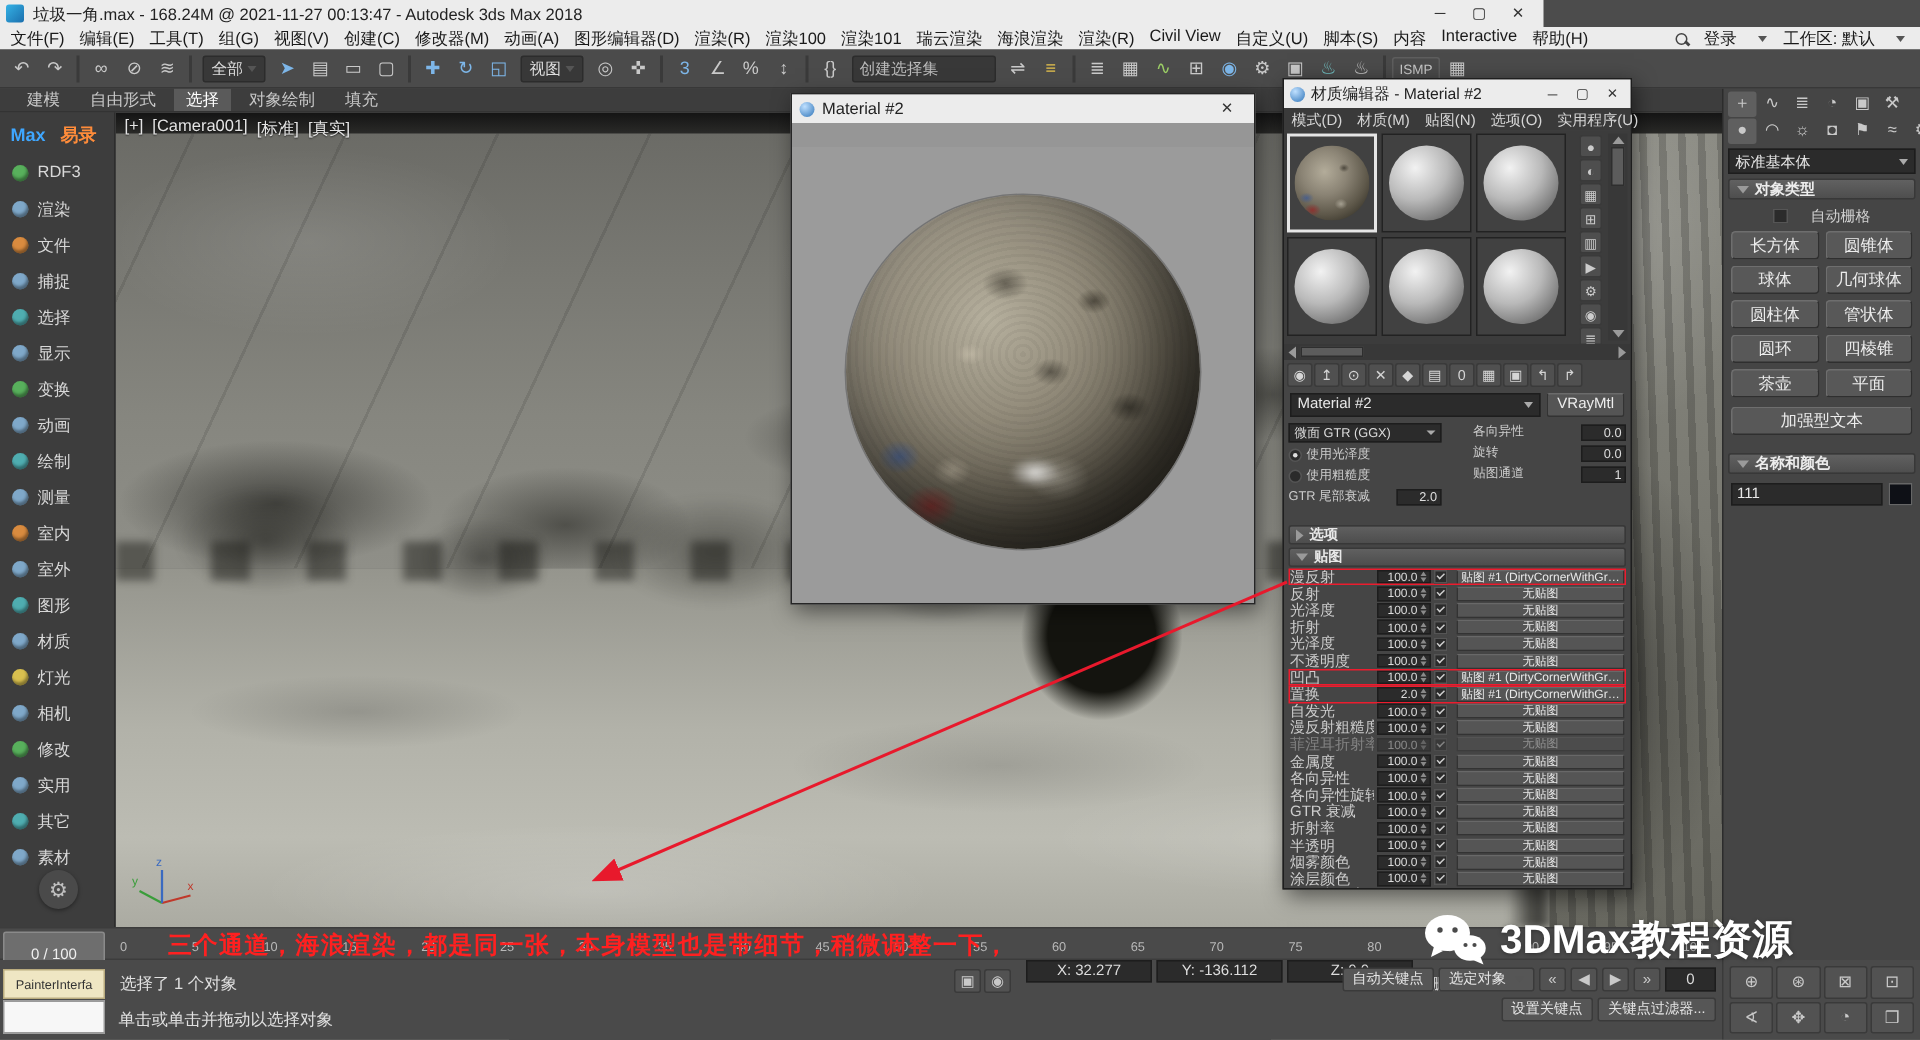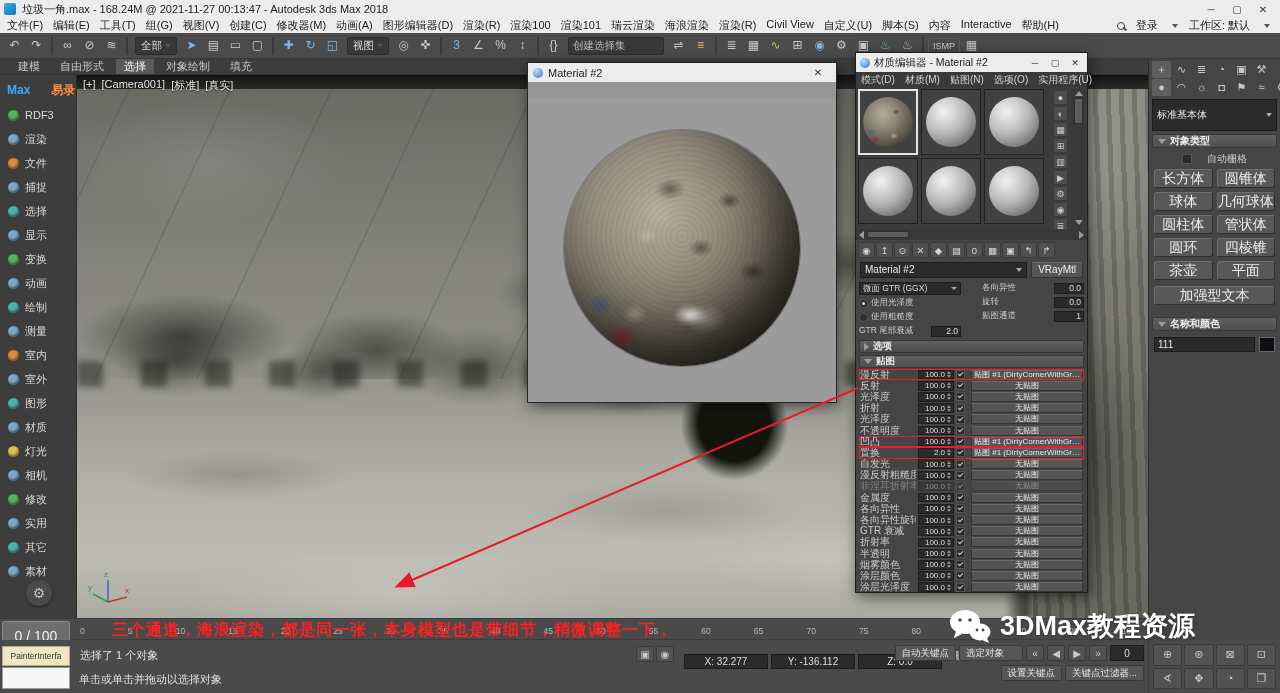--- a/index.html
+++ b/index.html
@@ -1,20 +1,20 @@
 <!DOCTYPE html>
 <html><head>
 <meta charset="utf-8">
 <style>
 *{margin:0;padding:0;box-sizing:border-box}
 html,body{width:1280px;height:693px}
 body{position:relative;overflow:hidden;background:#4c4c4c;font-family:"Liberation Sans","DejaVu Sans",sans-serif;cursor:default}
 .rpt{display:contents}
 
-.titlebar{position:absolute;left:0;top:0;width:1280px;height:18px;background:#ececec;display:flex;align-items:center;padding:0 4px;font-size:11px;color:#222;z-index:3}
+.titlebar{position:absolute;left:0;top:0;width:1029px;height:18px;background:#ececec;display:flex;align-items:center;padding:0 4px;font-size:11px;color:#222;z-index:3}
 .appicon{width:12px;height:12px;border-radius:2px;background:linear-gradient(135deg,#35b2e5,#1b6fae);margin-right:6px;flex:0 0 auto}
 .spacer{flex:1}
 .wctrl{width:26px;text-align:center;font-size:10px;color:#333}
 
 .menubar{position:absolute;left:0;top:18px;width:1280px;height:15px;background:#ececec;display:flex;align-items:center;font-size:11px;color:#1a1a1a;padding:0 2px;z-index:3}
 .menus{display:flex;height:100%}
 .menu-item{padding:0 5px;white-space:nowrap}
 .mb-right{margin-left:auto;display:flex;align-items:center;gap:6px;padding-right:8px}
 .searchglyph{width:8px;height:8px;border:1.5px solid #444;border-radius:50%;position:relative;display:inline-block}
 .searchglyph::after{content:"";position:absolute;width:4px;height:1.5px;background:#444;transform:rotate(45deg);right:-3px;bottom:-1px}
@@ -27,21 +27,21 @@
 .tbi.chip{width:auto;padding:0 4px;font-size:9px;height:16px;line-height:14px;border:1px solid #5e5e5e}
 .tb-select{height:18px;background:#383838;border:1px solid #2c2c2c;color:#ddd;font-size:10.5px;display:flex;align-items:center;padding:0 5px;margin:0 3px;border-radius:2px;flex:0 0 auto}
 input{font-family:inherit;outline:none}
 .tb-input{height:18px;width:96px;background:#383838;border:1px solid #2c2c2c;color:#bbb;font-size:10.5px;padding:0 4px;margin:0 3px;border-radius:2px}
 
 .ribbon{position:absolute;left:0;top:59px;width:1148px;height:16px;background:#3d3d3d;display:flex;align-items:center;padding-left:10px;gap:4px;border-bottom:1px solid #333;z-index:2}
 .ribbon-tab{font-size:11px;color:#c7c7c7;padding:0 8px;height:100%;display:flex;align-items:center}
 .ribbon-tab.active{background:#5a5a5a;color:#fff}
 
 .sidebar{position:absolute;left:0;top:75px;width:77px;height:543px;background:#3d3d3d;border-right:1px solid #2d2d2d;padding-top:2px;z-index:2}
-.sb-logo{height:26px;display:flex;align-items:center;padding-left:7px;gap:21px;font-weight:bold;font-size:12px}
+.sb-logo{height:26px;display:flex;align-items:center;padding-left:7px;gap:10px;font-weight:bold;font-size:12px}
 .sb-logo .la{color:#3fa7ff}.sb-logo .lb{color:#ff8c3a}
 .sb-item{height:24px;display:flex;align-items:center;gap:6px;padding-left:8px}
 .sbdot{width:11px;height:11px;border-radius:50%;background:#7fa8c9;box-shadow:inset -1px -2px 2px rgba(0,0,0,.4);flex:0 0 auto}
 .sb-item.c-green .sbdot{background:#58b05c}
 .sb-item.c-orange .sbdot{background:#d98b3f}
 .sb-item.c-teal .sbdot{background:#4fadb0}
 .sb-item.c-yellow .sbdot{background:#d9c04f}
 .sb-label{font-size:11px;color:#d8d8d8;white-space:nowrap}
 .sb-gear{position:absolute;left:26px;bottom:12px;width:26px;height:26px;border-radius:50%;background:#4a4a4a;color:#c0c0c0;font-size:14px;text-align:center;line-height:26px;box-shadow:0 1px 3px rgba(0,0,0,.4)}
 
@@ -130,21 +130,21 @@
 .me-vscroll .tri-down{margin-top:auto}
 .me-hscroll{height:11px;background:#383838;display:flex;align-items:center;gap:3px;padding:0 3px;flex:0 0 auto}
 .hthumb{width:42px;height:7px;background:#5c5c5c;border:1px solid #2e2e2e}
 .me-tools{height:19px;display:flex;align-items:center;gap:1px;padding:0 2px;flex:0 0 auto}
 .me-tools .tbi{width:17px;height:16px;line-height:16px;font-size:9.5px;background:#505050;border:1px solid #3a3a3a;color:#d5d5d5}
 .me-name{height:21px;display:flex;align-items:center;gap:4px;padding:0 4px;flex:0 0 auto}
 .me-dd{flex:1;height:16px;background:#2b2b2b;border:1px solid #1d1d1d;color:#e8e8e8;font-size:10px;display:flex;align-items:center;padding:0 4px}
 .me-dd .caret{margin-left:auto;border-top-color:#aaa}
 .me-type{height:16px;padding:0 6px;background:#555;border:1px solid #333;border-top-color:#6b6b6b;color:#eee;font-size:10px;line-height:14px;border-radius:2px}
 .me-params{flex:1;padding:2px 3px;display:flex;flex-direction:column;overflow:hidden}
-.brdf{display:flex;gap:21px;margin-bottom:2px}
+.brdf{display:flex;gap:21px;margin-bottom:12px}
 .brdf-col{display:flex;flex-direction:column;gap:2px;flex:1}
 .brow{display:flex;align-items:center;gap:3px;height:12px}
 .brdf-dd{height:13px;background:#2b2b2b;border:1px solid #1d1d1d;color:#ddd;display:flex;align-items:center;padding:0 3px;font-size:8.5px;width:100%}
 .brdf-dd .caret{margin-left:auto;border-top-color:#aaa;border-top-width:3px}
 .radio{width:9px;height:9px;border-radius:50%;background:#2b2b2b;border:1px solid #555;position:relative;flex:0 0 auto}
 .radio.on::after{content:"";position:absolute;left:2px;top:2px;width:3px;height:3px;border-radius:50%;background:#ddd}
 .blabel{font-size:8.5px;color:#ccc;white-space:nowrap}
 .bval{width:30px;height:11px;background:#2b2b2b;border:1px solid #1d1d1d;color:#ddd;font-size:8.5px;display:flex;align-items:center;justify-content:flex-end;padding-right:2px;margin-left:auto}
 .rollout{height:13px;background:linear-gradient(#606060,#4d4d4d);border:1px solid #383838;border-radius:2px;display:flex;align-items:center;font-size:9.5px;font-weight:bold;color:#e8e8e8;padding:0 4px;gap:4px;margin:1px 0;flex:0 0 auto}
 .maps-list{flex:1;display:grid;grid-auto-rows:11.2px;align-content:start}
@@ -158,44 +158,44 @@
 .spin::before{content:"";border-left:2.5px solid transparent;border-right:2.5px solid transparent;border-bottom:3px solid #8a8a8a}
 .spin::after{content:"";border-left:2.5px solid transparent;border-right:2.5px solid transparent;border-top:3px solid #8a8a8a}
 .map-row .chk{width:9px;height:9px}
 .map-row .chk.on::after{left:1px;top:1px;width:4px;height:2px;border-width:1.5px;border-color:#cfcfcf}
 .map-btn{height:10px;background:#555;border:1px solid #333;border-top-color:#686868;color:#e8e8e8;font-size:8px;line-height:8px;text-align:center;white-space:nowrap;overflow:hidden;text-overflow:ellipsis;border-radius:1px;padding:0 2px}
 
 .cp{position:absolute;left:1148px;top:59px;width:132px;height:581px;background:#454545;border-left:1px solid #2c2c2c;padding:2px 3px;z-index:2}
 .cp-row{display:flex;gap:1px;margin-bottom:1px}
 .cp-row .tbi{width:19px;height:17px;line-height:17px;font-size:11px}
 .cp-row .tbi.active{background:#5f5f5f}
-.cp-dd{height:17px;background:#2b2b2b;border:1px solid #1d1d1d;color:#e8e8e8;font-size:10px;display:flex;align-items:center;padding:15px 4px;margin:3px 0}
+.cp-dd{height:17px;background:#2b2b2b;border:1px solid #1d1d1d;color:#e8e8e8;font-size:10px;display:flex;align-items:center;padding:0 4px;margin:3px 0}
 .cp-dd .caret{margin-left:auto;border-top-color:#aaa}
 .cp-roll{height:14px;background:linear-gradient(#616161,#4e4e4e);border:1px solid #383838;border-radius:2px;display:flex;align-items:center;gap:4px;padding:0 5px;font-size:10px;font-weight:bold;color:#ececec;margin:3px 0}
 .cp-autogrid{display:flex;align-items:center;gap:15px;justify-content:center;height:16px;font-size:10px;color:#cfcfcf}
 .cp-grid{display:grid;grid-template-columns:1fr 1fr;gap:4px;padding:2px}
-.cp-btn{height:19px;background:#585858;border:1px solid #2f2f2f;border-top-color:#6e6e6e;border-left-color:#6e6e6e;border-radius:3px;color:#ececec;font-size:14px;display:flex;align-items:center;justify-content:center;white-space:nowrap;overflow:hidden}
+.cp-btn{height:19px;background:#585858;border:1px solid #2f2f2f;border-top-color:#6e6e6e;border-left-color:#6e6e6e;border-radius:3px;color:#ececec;font-size:11px;display:flex;align-items:center;justify-content:center;white-space:nowrap;overflow:hidden}
 .cp-wide{margin:4px 2px 12px}
 .cp-name{display:flex;gap:4px;padding:3px 2px;align-items:center}
 .cp-input{flex:1;min-width:0;height:15px;background:#2b2b2b;border:1px solid #1d1d1d;color:#e8e8e8;font-size:10px;padding:0 3px}
 .cp-swatch{width:16px;height:15px;background:#0e1016;border:1px solid #666;flex:0 0 auto}
 
 .timeline{position:absolute;left:0;top:618px;width:1148px;height:22px;background:#4a4a4a;border-top:1px solid #3c3c3c;border-bottom:1px solid #3c3c3c;z-index:2}
 .tl-ruler{position:absolute;left:74px;right:6px;top:0;bottom:0;display:flex;justify-content:space-between;align-items:flex-end;padding:0 6px 3px}
 .tick{font-size:8.5px;color:#b8b8b8}
-.tl-handle{position:absolute;left:2px;top:2px;width:68px;height:30px;background:#6e6e6e;border:1px solid #8a8a8a;border-radius:2px;color:#f0f0f0;font-size:14px;display:flex;align-items:center;justify-content:center}
+.tl-handle{position:absolute;left:2px;top:2px;width:68px;height:30px;background:#6e6e6e;border:1px solid #8a8a8a;border-radius:2px;color:#f0f0f0;font-size:10px;display:flex;align-items:center;justify-content:center}
 
 .statusbar{position:absolute;left:0;top:640px;width:1280px;height:53px;background:#4a4a4a;z-index:2}
 .listener-tab{position:absolute;left:2px;top:6px;width:68px;height:20px;background:#efe6c3;border:1px solid #b9ab7e;color:#333;font-size:8.5px;display:flex;align-items:center;justify-content:center;white-space:nowrap;overflow:hidden}
 .listener-box{position:absolute;left:2px;top:27px;width:68px;height:22px;background:#f7f7f7;border:1px solid #9a9a9a}
 .st-sel{position:absolute;left:80px;top:8px;font-size:11px;color:#e0e0e0}
 .st-prompt{position:absolute;left:79px;top:32px;font-size:11px;color:#e0e0e0}
 .st-toggles{position:absolute;left:636px;top:6px;display:flex;gap:2px}
 .sbtn{width:18px;height:16px;line-height:15px;text-align:center;background:#525252;border:1px solid #3a3a3a;color:#c9c9c9;font-size:10px;border-radius:2px}
-.st-coords{position:absolute;left:684px;top:14px;display:flex;gap:3px}
+.st-coords{position:absolute;left:684px;top:0;display:flex;gap:3px}
 .coord{width:84px;height:15px;background:#2b2b2b;border:1px solid #1d1d1d;color:#ddd;font-size:10px;display:flex;align-items:center;justify-content:center}
 .st-grid{position:absolute;left:952px;top:9px;font-size:10.5px;color:#cfcfcf}
 .st-anim{position:absolute;right:136px;top:5px;display:flex;flex-direction:column;gap:4px;align-items:flex-end}
 .st-anim-row{display:flex;gap:3px;align-items:center}
 .key-btn{height:16px;padding:0 6px;background:#565656;border:1px solid #3a3a3a;color:#e4e4e4;font-size:9.5px;line-height:14px;border-radius:2px;display:flex;align-items:center;gap:3px}
 .frame-field{width:34px;height:16px;background:#2b2b2b;border:1px solid #1d1d1d;color:#ddd;font-size:10px;text-align:center;line-height:15px}
 .navpad{position:absolute;right:0;top:0;width:132px;height:53px;background:#4a4a4a;border-left:1px solid #3a3a3a;display:grid;grid-template-columns:repeat(4,1fr);grid-auto-rows:1fr;gap:2px;padding:4px}
 .navpad .tbi{width:auto;height:auto;background:#525252;border:1px solid #3a3a3a;font-size:11px;display:flex;align-items:center;justify-content:center;line-height:normal}
 
 .overlay{position:absolute;left:0;top:0;width:1280px;height:693px;pointer-events:none;z-index:7}

